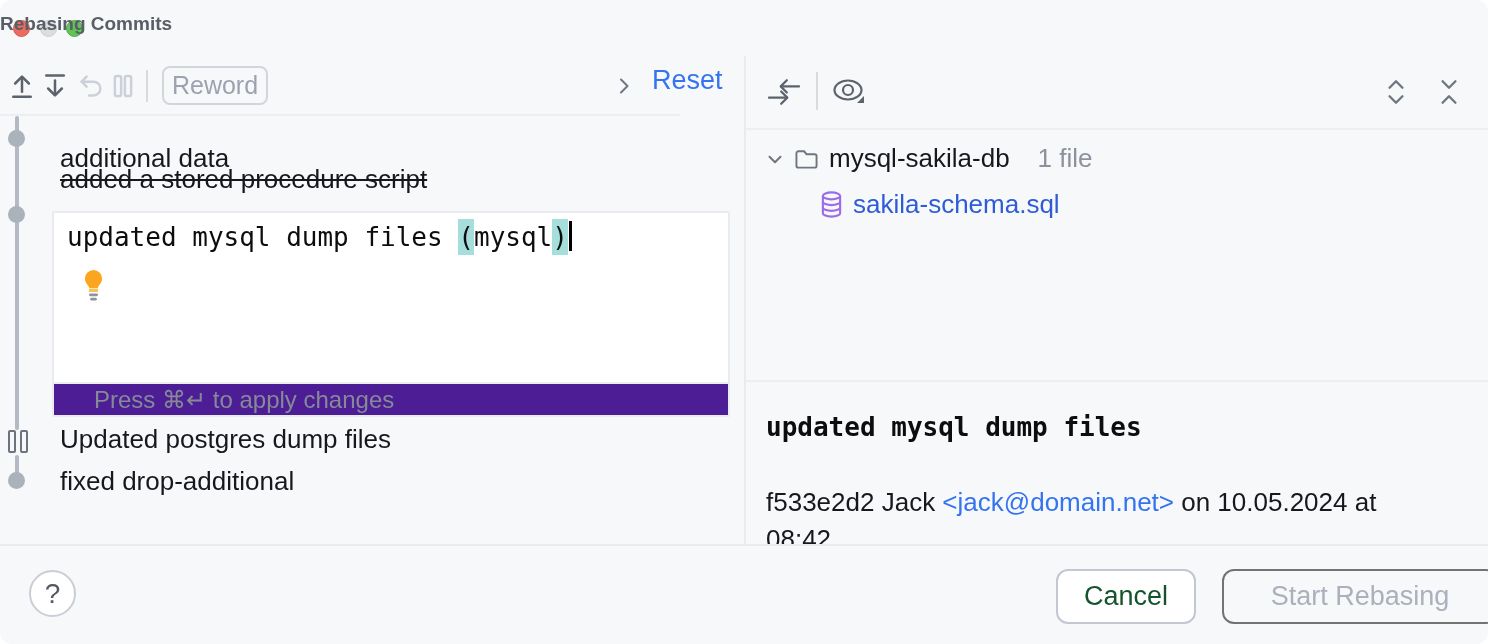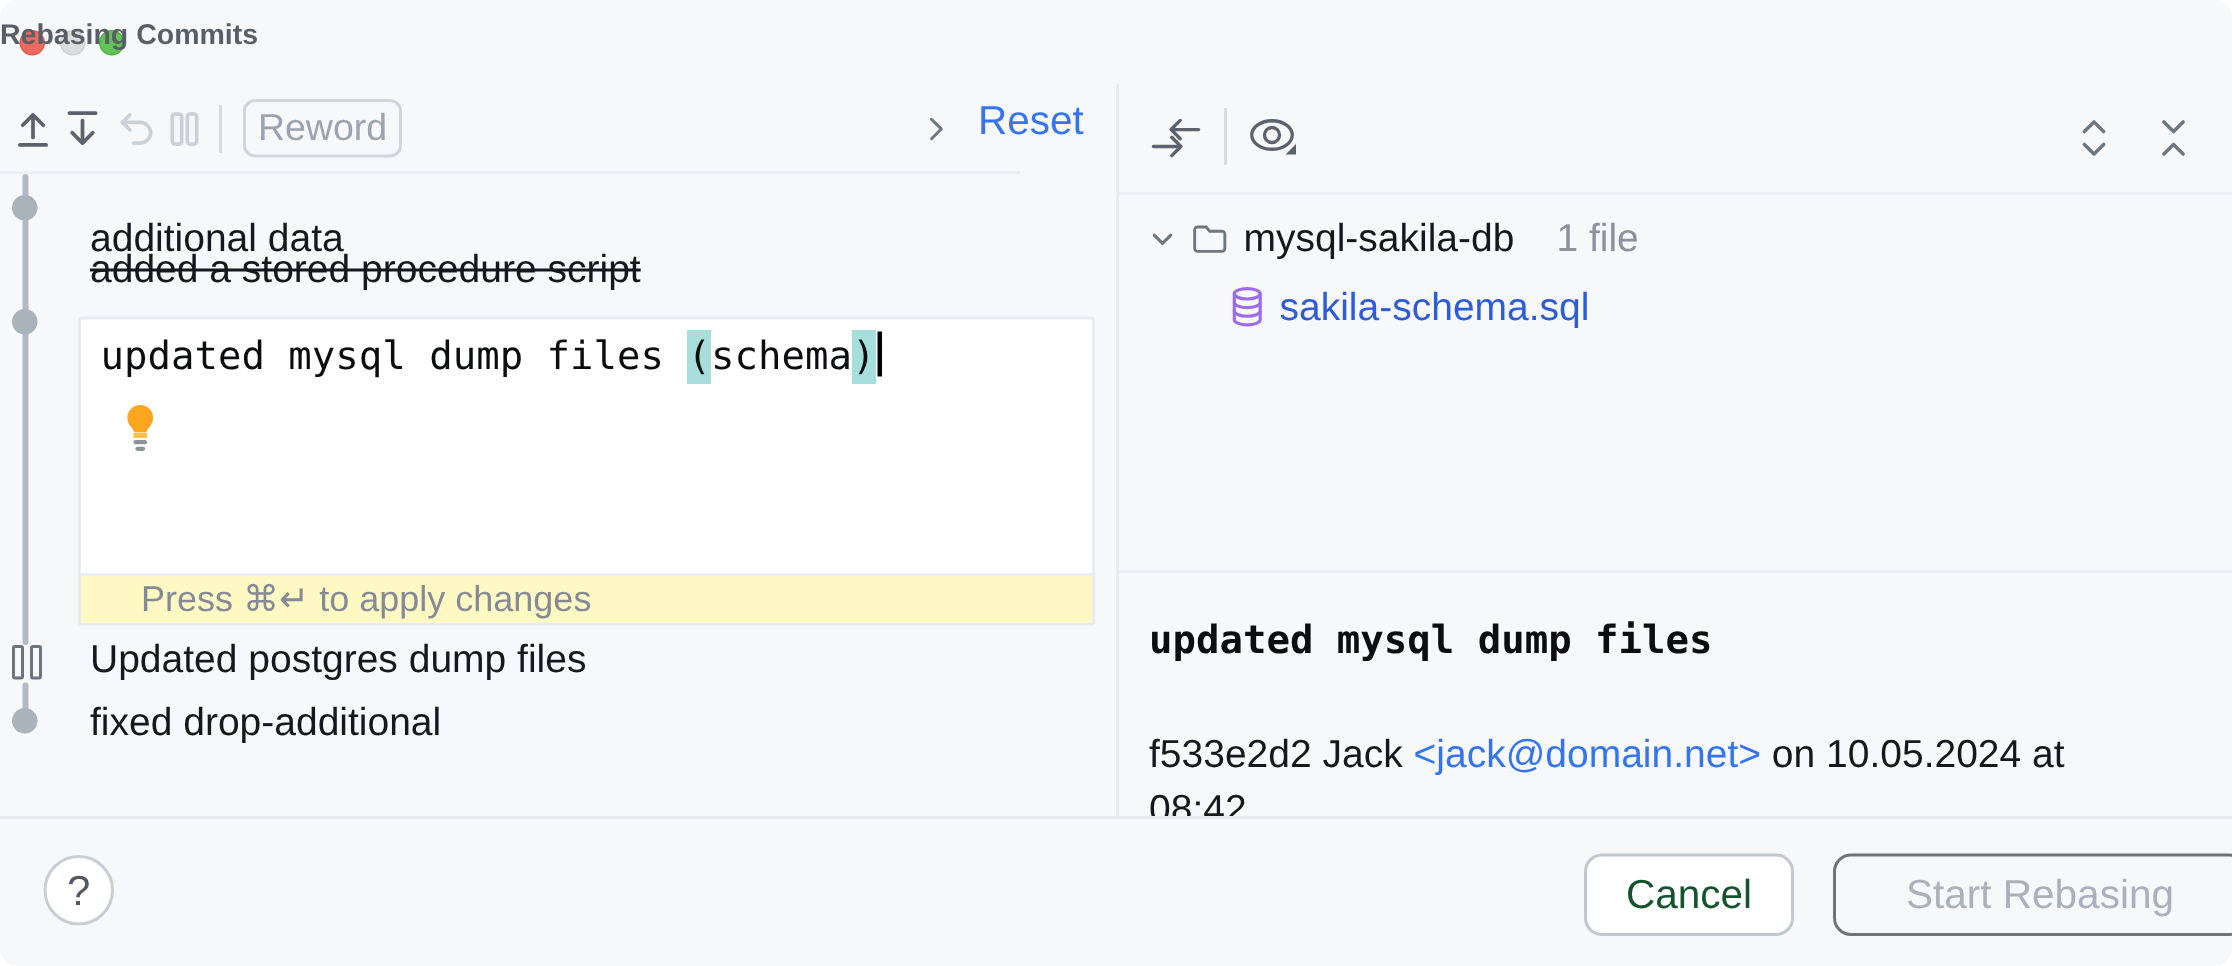--- a/index.html
+++ b/index.html
@@ -45,21 +45,21 @@
   
   .editor-box { position:absolute; left:52px; top:155px; width:678px; height:206px;
     background:#ffffff; border:2px solid #e9ebef; border-radius:2px; }
   .editor-line { position:absolute; left:13px; top:8px;
     font-family:"DejaVu Sans Mono", monospace; font-size:26px; color:#0c0d0f; white-space:pre; }
   .hl { background:#a5dedb; padding:3px 0; }
   .caret { display:inline-block; width:3px; height:30px; background:#000;
     vertical-align:-5px; margin-left:1px; }
   .bulb { position:absolute; left:29px; top:56px; }
   .editor-hint { position:absolute; left:0; bottom:0; width:100%; height:33px;
-    background:#fef9c3; border-top:2px solid #eceef1;
+    background:#4c1d95; border-top:2px solid #eceef1;
     font-size:24px; color:#858a97; line-height:31px; padding-left:40px; }
   
   .tree-row { position:absolute; display:flex; align-items:center; font-size:26px; }
   .tree-label { color:#16181d; margin-left:10px; }
   .tree-count { color:#8c919d; margin-left:28px; }
   .file-label { color:#2e5bd8; margin-left:10px; }
   .h-divider { position:absolute; left:0; top:324px; width:100%; height:2px; background:#edeef2; }
   
   .details { position:absolute; left:0; top:326px; width:100%; height:162px; overflow:hidden; }
   .details-msg { position:absolute; left:20px; top:30px;
@@ -150,21 +150,21 @@
       <span class="bar"></span>
         <span class="bar"></span>
     </div>
     <div class="graph-line" style="left:15px;top:399px;height:22px;"></div>
     <div class="graph-node" style="left:8px;top:416px;"></div>
 
     <div class="commit-row" style="top:66px;margin-top:21px;">additional data</div>
     <div class="commit-row strike" style="top:108px;">added a stored procedure script</div>
 
     <div class="editor-box">
-      <div class="editor-line"><span>updated mysql dump files </span><span class="hl">(</span><span>schema</span><span class="hl">)</span><span class="caret"></span></div>
+      <div class="editor-line"><span>updated mysql dump files </span><span class="hl">(</span><span>mysql</span><span class="hl">)</span><span class="caret"></span></div>
       <div class="bulb">
         <svg width="21" height="36" viewBox="0 0 21 36">
           <path d="M10.5 1a8.6 8.6 0 0 1 8.6 8.6c0 2.8-1.3 4.6-2.5 6.1-.9 1.1-1.7 2.2-1.9 3.4H6.3c-.2-1.2-1-2.3-1.9-3.4-1.2-1.5-2.5-3.3-2.5-6.1A8.6 8.6 0 0 1 10.5 1z" fill="#FCA61F"></path>
           <rect x="6" y="19.6" width="9" height="3.4" fill="#fdc14b"></rect>
           <rect x="6" y="24.4" width="9" height="2.8" rx="1.4" fill="#8d939c"></rect>
           <rect x="7.2" y="28.8" width="6.6" height="2.8" rx="1.4" fill="#8d939c"></rect>
         </svg>
       </div>
       <div class="editor-hint">Press ⌘↵ to apply changes</div>
     </div>

